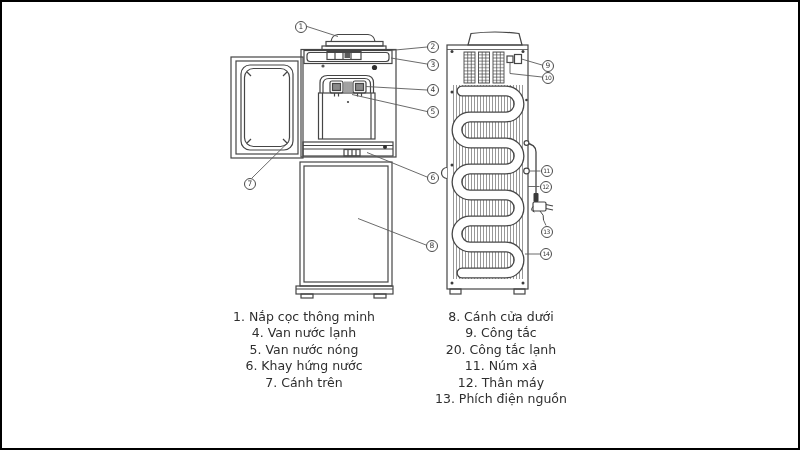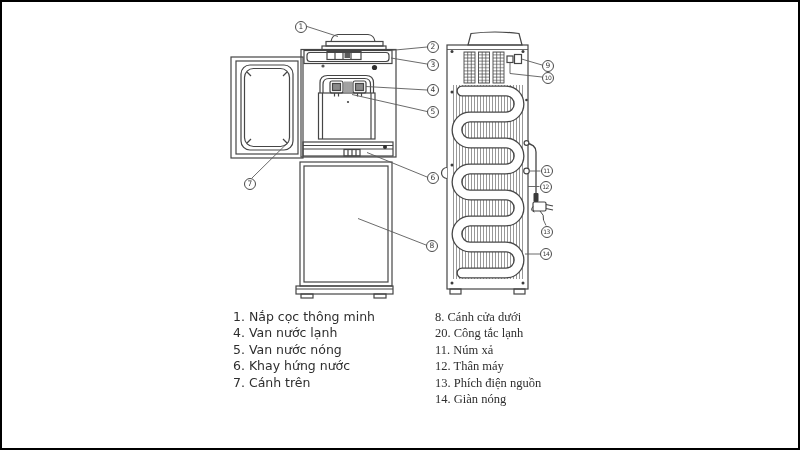--- a/index.html
+++ b/index.html
@@ -5,23 +5,23 @@
   * { margin:0; padding:0; box-sizing:border-box; }
   html,body { width:800px; height:450px; }
   body { background:#fff; font-family:"DejaVu Sans","Liberation Sans",sans-serif; }
   .screen { position:relative; width:800px; height:450px; background:#fff; border:2px solid #000; overflow:hidden; }
   .art { position:absolute; left:0; top:0; width:796px; height:446px; }
   .callout { position:absolute; width:12px; height:12px; border:1px solid #4a4a4a; border-radius:50%;
              background:#fff; color:#3a3a3a; font-size:7.5px; line-height:10px; text-align:center;
              font-family:"DejaVu Sans",sans-serif; }
   .callout.small { font-size:6px; letter-spacing:-0.5px; }
   .legend { position:absolute; top:307px; left:0; width:100%; color:#2e2e2e; font-size:12.5px; }
-  .legend .col { position:absolute; top:0; }
+  .legend .col { position:absolute; top:0;text-align:center; }
   .legend .col-left  { left:231px; }
-  .legend .col-right { left:433px;font-family:Liberation Serif, serif; }
+  .legend .col-right { left:433px; }
   .legend-item { height:16.4px; line-height:16.4px; white-space:nowrap; }
 </style>
 </head>
 <body>
 
 <div class="screen">
 
   <svg class="art" viewBox="0 0 796 446">
     <defs>
       <pattern id="fins" width="3" height="8" patternUnits="userSpaceOnUse">
@@ -214,21 +214,21 @@
   <div class="legend">
     <div class="col col-left">
       <div class="legend-item">1. Nắp cọc thông minh</div>
       <div class="legend-item">4. Van nước lạnh</div>
       <div class="legend-item">5. Van nước nóng</div>
       <div class="legend-item">6. Khay hứng nước</div>
       <div class="legend-item">7. Cánh trên</div>
     </div>
     <div class="col col-right">
       <div class="legend-item">8. Cánh cửa dưới</div>
+      <div class="legend-item">9. Công tắc</div>
       <div class="legend-item">20. Công tắc lạnh</div>
       <div class="legend-item">11. Núm xả</div>
       <div class="legend-item">12. Thân máy</div>
       <div class="legend-item">13. Phích điện nguồn</div>
-      <div class="legend-item">14. Giàn nóng</div>
     </div>
   </div>
 
 </div>
 
 </body></html>

